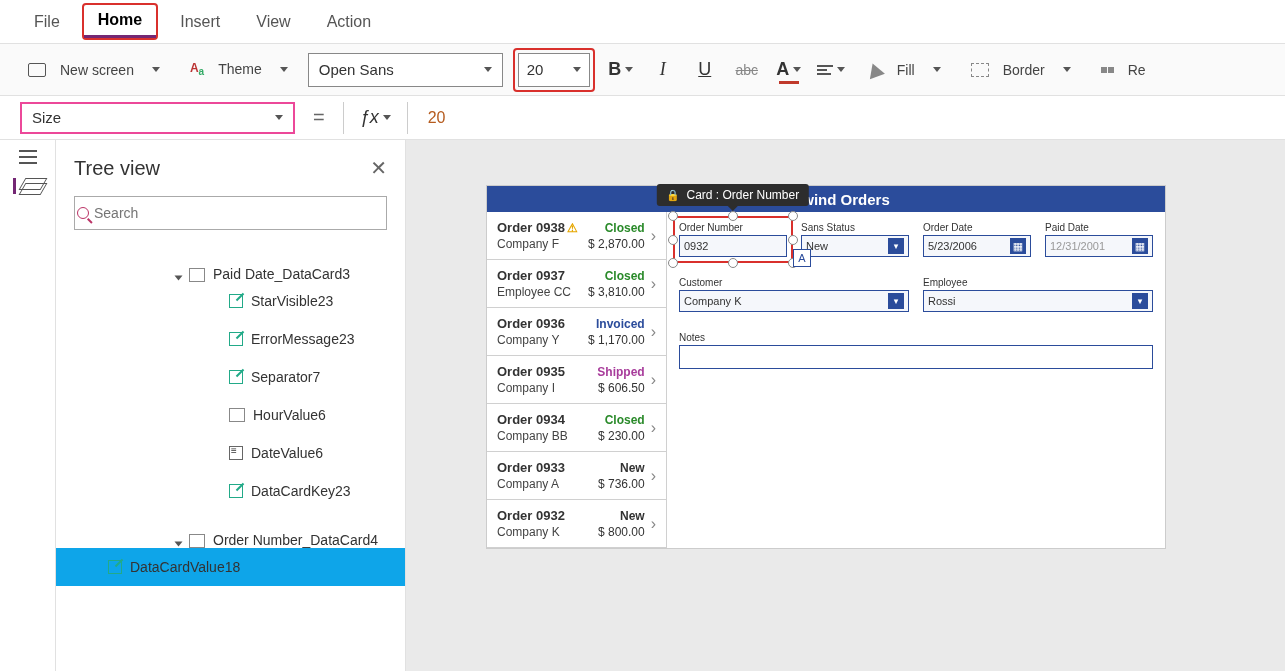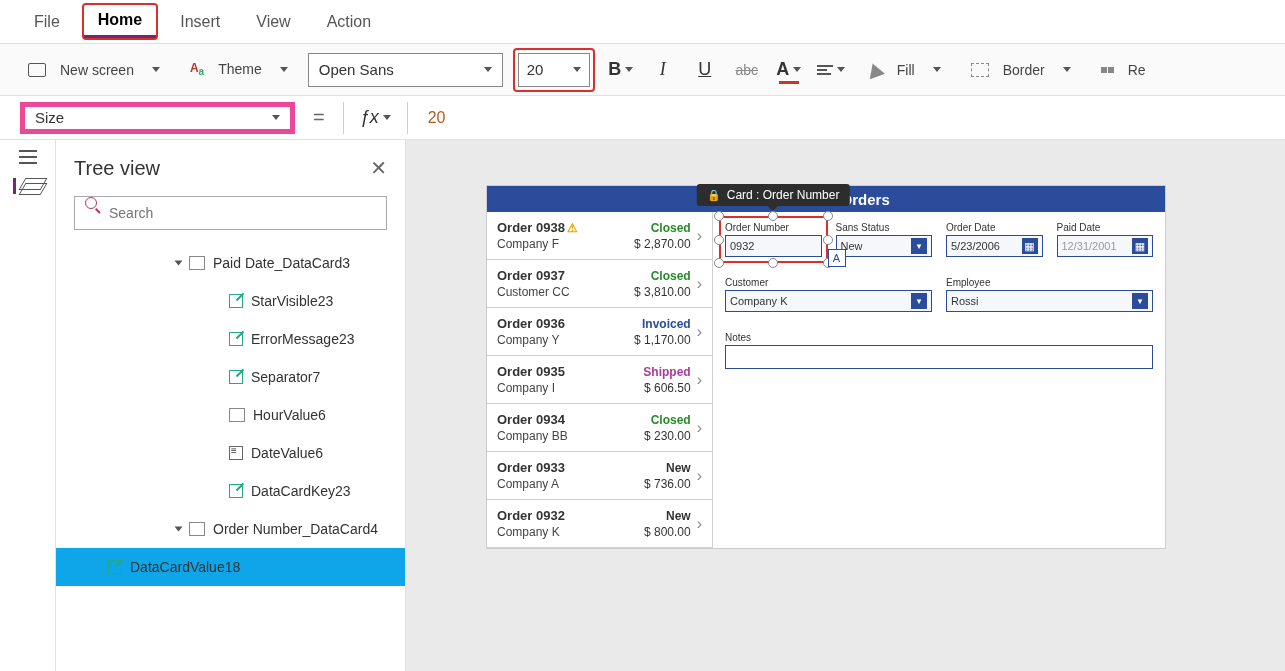--- a/index.html
+++ b/index.html
@@ -23,66 +23,66 @@
 .fmt-btn { width: 32px; height: 32px; display: flex; align-items: center; justify-content: center; font-size: 18px; color: #333; }
 .bold { font-weight: 700; font-size: 18px; }
 .italic { font-style: italic; font-family: serif; }
 .underline { text-decoration: underline; }
 .strike { text-decoration: line-through; font-size: 14px; color: #888; }
 .font-color-btn { position: relative; font-weight: 700; font-size: 18px; }
 .font-color-btn::after { content: ""; position: absolute; bottom: 2px; left: 6px; right: 6px; height: 3px; background: #c0392b; }
 
 
 .formula-bar { display: flex; align-items: center; height: 44px; padding: 6px 20px; border-bottom: 1px solid #e1e1e1; gap: 10px; }
-.prop-select { width: 275px; height: 32px; border: 5px solid #ec4899; display: flex; align-items: center; justify-content: space-between; padding: 0 10px; font-size: 15px; }
+.prop-select { width: 275px; height: 32px; border: 2px solid #ec4899; display: flex; align-items: center; justify-content: space-between; padding: 0 10px; font-size: 15px; }
 .eq { font-size: 20px; color: #666; padding: 0 8px; }
 .fx { font-style: italic; font-size: 18px; padding: 0 6px; display: flex; align-items: center; }
 .fx-bar-border { border-left: 1px solid #ccc; height: 32px; }
 .formula-input { flex: 1; padding: 0 10px; font-size: 16px; color: #b55b1e; }
 
 
 .main { display: flex; height: calc(100% - 140px); }
 .left-rail { width: 56px; border-right: 1px solid #e1e1e1; display: flex; flex-direction: column; align-items: center; padding-top: 16px; gap: 20px; }
 .hamburger { width: 18px; height: 2px; background: #555; position: relative; }
 .hamburger::before, .hamburger::after { content: ""; position: absolute; width: 18px; height: 2px; background: #555; }
 .hamburger::before { top: -6px; } .hamburger::after { top: 6px; }
 .layers-icon { width: 20px; height: 16px; position: relative; }
 .layers-icon::before, .layers-icon::after { content: ""; position: absolute; width: 20px; height: 10px; border: 1.5px solid #555; transform: rotate(0deg) skewX(-30deg); }
 .layers-icon::after { top: 5px; }
 .rail-active { border-left: 3px solid #742774; padding-left: 6px; }
 
 
 .tree-panel { width: 350px; border-right: 1px solid #e1e1e1; display: flex; flex-direction: column; }
 .tree-header { display: flex; align-items: center; justify-content: space-between; height: 56px; padding: 0 18px; font-size: 20px; color: #333; }
 .close-x { font-size: 20px; color: #666; cursor: pointer; }
-.search-box { margin: 0 18px 10px; height: 34px; border: 1px solid #aaa; display: flex; padding: 0 10px; gap: 12px; }
+.search-box { margin: 0 18px 10px; height: 34px; border: 1px solid #aaa; display: flex; align-items: center; padding: 0 2px; gap: 5px; }
 .search-icon { width: 12px; height: 12px; border: 1.5px solid #b36; border-radius: 50%; position: relative; }
 .search-icon::after { content: ""; position: absolute; width: 6px; height: 1.5px; background: #b36; bottom: -3px; right: -5px; transform: rotate(45deg); }
 .search-input { border: none; outline: none; flex: 1; font-size: 14px; color: #888; }
 .tree-list { flex: 1; overflow: auto; padding: 4px 0; }
 .tree-row { display: flex; align-items: center; height: 38px; padding-left: 18px; gap: 8px; font-size: 14px; color: #333; cursor: pointer; }
 .tree-row.selected { background: #0ea5e9; padding-left: 39px; }
 .tree-caret { width: 0; height: 0; border-top: 4px solid transparent; border-bottom: 4px solid transparent; border-left: 5px solid #555; }
 .tree-caret.open { transform: rotate(90deg); }
 .tree-row .tree-caret { opacity: 0; }
 .tree-row.has-children .tree-caret { opacity: 1; }
-.indent-0 { padding-left: 120px; }
+.indent-0 { padding-left: 120px; align-items: flex-end; }
 .indent-1 { padding-left: 160px; }
 .node-icon { width: 16px; height: 14px; border: 1.2px solid #888; display: inline-block; }
 .edit-node-icon { width: 14px; height: 14px; border: 1.2px solid #2a8; display: inline-block; position: relative; }
 .edit-node-icon::after { content: ""; position: absolute; width: 10px; height: 2px; background: #2a8; top: 1px; right: -3px; transform: rotate(-45deg); }
 .cal-node-icon { width: 14px; height: 14px; border: 1.2px solid #666; display: inline-block; position: relative; }
 .cal-node-icon::before { content: "≡"; position: absolute; font-size: 10px; top: -2px; left: 1px; }
 
 
 .canvas { flex: 1; background: #eaeaea; position: relative; overflow: hidden; }
 .app-frame { position: absolute; left: 80px; top: 45px; width: 680px; background: #fff; border: 1px solid #ccc; }
 .app-header { background: #2b4c9b; color: #fff; height: 26px; display: flex; align-items: center; justify-content: center; font-weight: 700; font-size: 15px; overflow: hidden; }
 .app-body { display: flex; }
-.list-col { width: 226px; border-right: 1px solid #d0d0d0; }
+.list-col { width: 180px; border-right: 1px solid #d0d0d0; }
 .list-item { display: flex; align-items: center; justify-content: space-between; padding: 8px 10px; border-bottom: 1px solid #d0d0d0; }
 .list-left { display: flex; flex-direction: column; gap: 2px; }
 .list-order { font-weight: 600; font-size: 13px; }
 .list-company { font-size: 12px; color: #444; }
 .list-right { display: flex; flex-direction: column; align-items: flex-end; gap: 2px; font-size: 12px; }
 .status { font-weight: 600; }
 .status.closed { color: #2a8a2a; }
 .status.invoiced { color: #2b4c9b; }
 .status.shipped { color: #a83c9b; }
 .status.new { color: #333; }
@@ -285,21 +285,21 @@
                 <div class="list-right">
                   <span class="status closed">Closed</span>
                   <span>$ 2,870.00</span>
                 </div>
                 <span class="list-chevron">›</span>
               </div>
             </div>
             <div class="list-item">
               <div class="list-left">
                 <span class="list-order">Order 0937</span>
-                <span class="list-company">Customer CC</span>
+                <span class="list-company">Employee CC</span>
               </div>
               <div style="display:flex;align-items:center">
                 <div class="list-right">
                   <span class="status closed">Closed</span>
                   <span>$ 3,810.00</span>
                 </div>
                 <span class="list-chevron">›</span>
               </div>
             </div>
             <div class="list-item">

